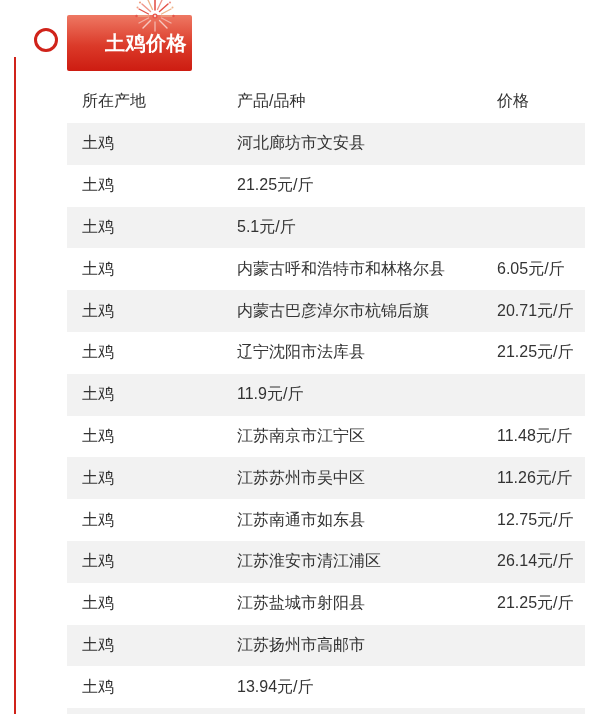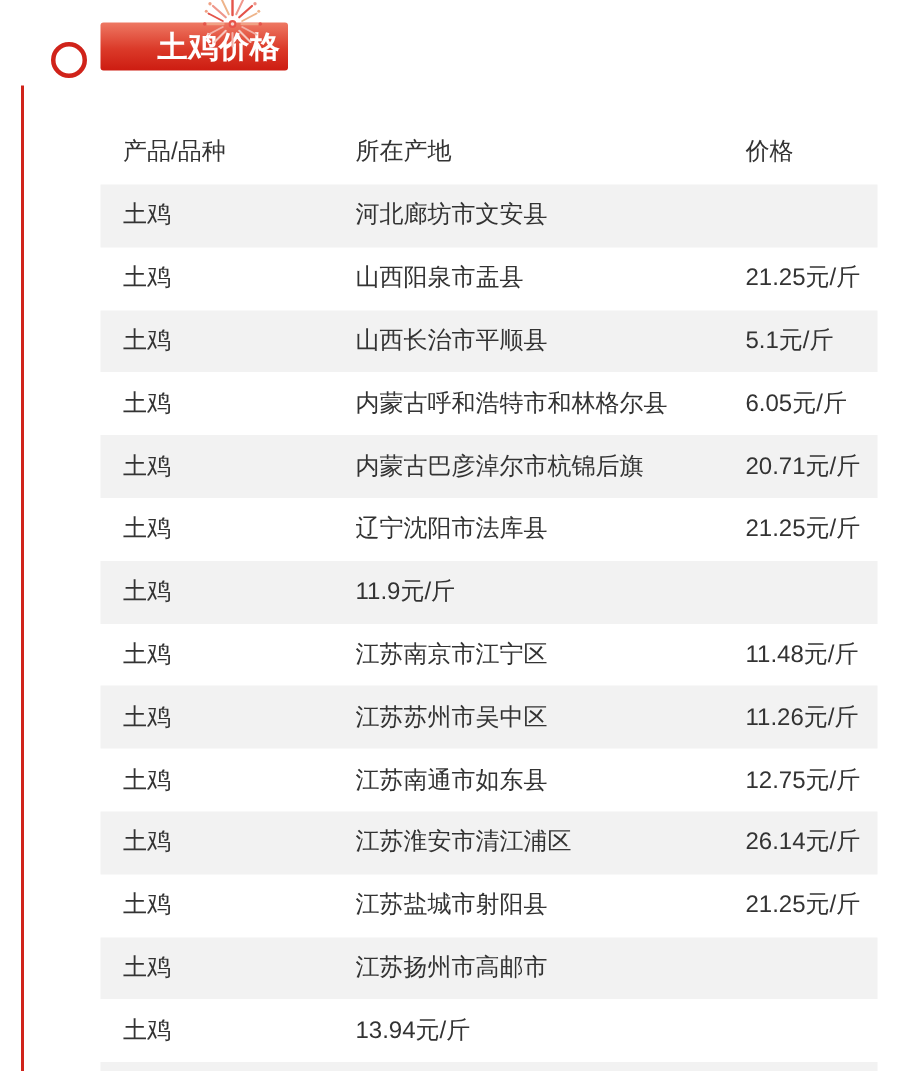--- a/index.html
+++ b/index.html
@@ -22,21 +22,21 @@
   .ring {
     position: absolute; left: 34px; top: 28px;
     width: 24px; height: 24px;
     border: 3px solid #d0231a;
     border-radius: 50%;
     background: #ffffff;
   }
   
   .badge {
     position: absolute; left: 67px; top: 15px;
-    width: 125px; height: 32px;
+    width: 125px; height: 56px;
     background: linear-gradient(180deg, #ee7863 0%, #db3a29 55%, #cd1c11 100%);
     border-radius: 2px;
     display: flex; align-items: center; justify-content: flex-end;
     padding-right: 5px;
     color: #ffffff;
     font-size: 20px;
     font-weight: bold;
     letter-spacing: 0.5px;
   }
   
@@ -101,39 +101,37 @@
     <circle cx="42" cy="6.5" r="1.1" fill="#ef978b"></circle>
     <circle cx="44.5" cy="11.5" r="1" fill="#eeb48a"></circle>
     <circle cx="9.5" cy="11.5" r="1" fill="#f0a184"></circle>
   </g>
   <circle cx="27" cy="20" r="2.6" fill="#e8544a"></circle>
   <circle cx="27" cy="20" r="1.2" fill="#f6d2cb"></circle>
 </svg>
 
 <div class="table">
   <div class="thead">
+    <div class="cell">所在产地</div>
     <div class="cell">产品/品种</div>
-    <div class="cell">所在产地</div>
     <div class="cell">价格</div>
   </div>
   <div id="table-body">
   <div class="row">
     <div class="cell">土鸡</div>
     <div class="cell">河北廊坊市文安县</div>
   </div>
 
   <div class="row">
     <div class="cell">土鸡</div>
-    <div class="cell">山西阳泉市盂县</div>
     <div class="cell">21.25元/斤</div>
   </div>
 
   <div class="row">
     <div class="cell">土鸡</div>
-    <div class="cell">山西长治市平顺县</div>
     <div class="cell">5.1元/斤</div>
   </div>
 
   <div class="row">
     <div class="cell">土鸡</div>
     <div class="cell">内蒙古呼和浩特市和林格尔县</div>
     <div class="cell">6.05元/斤</div>
   </div>
 
   <div class="row">

